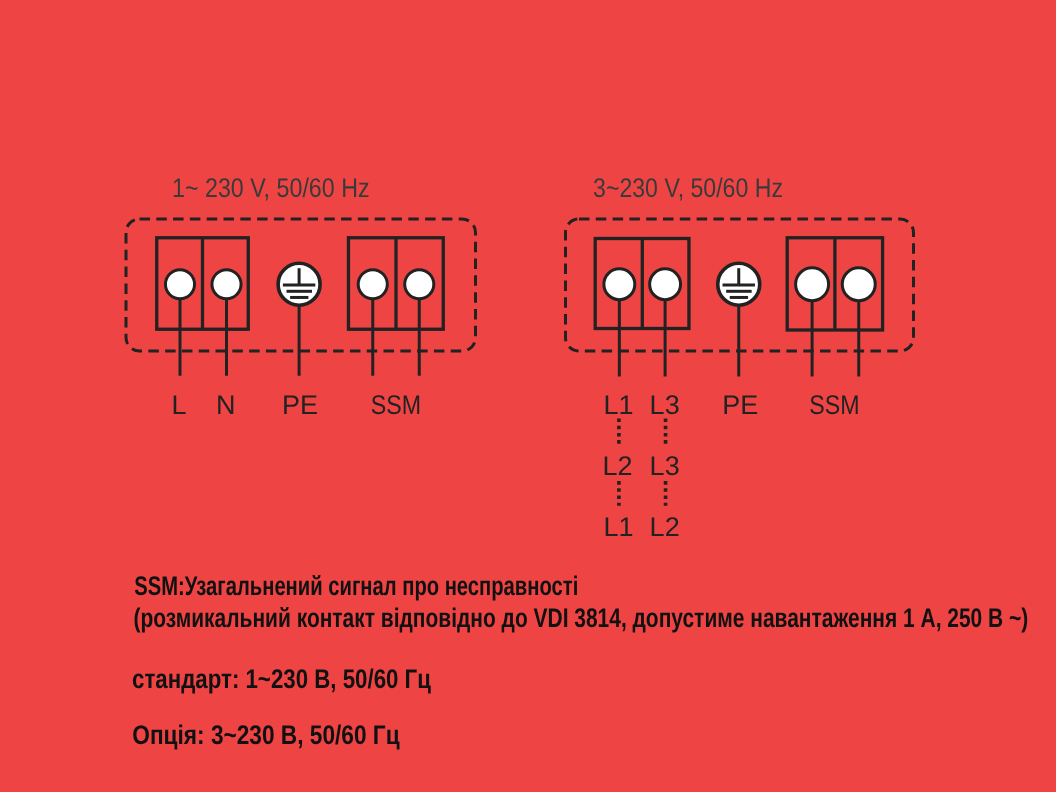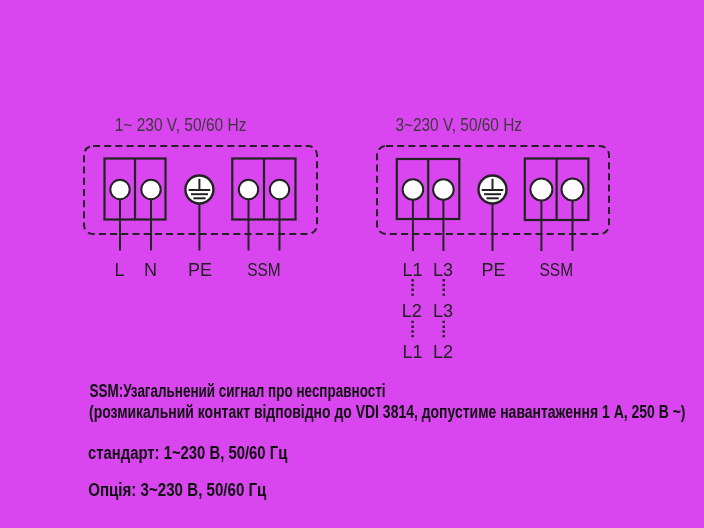--- a/index.html
+++ b/index.html
@@ -1,16 +1,16 @@
 <!DOCTYPE html>
 <html><head>
 <meta charset="utf-8">
 <style>
   html,body{margin:0;padding:0;background:#ffffff;}
-  #page{position:relative;width:704px;height:528px;background:#d946ef;overflow:hidden;}
+  #page{position:relative;width:704px;height:528px;background:#ef4444;overflow:hidden;}
   svg text{font-family:"Liberation Sans",sans-serif;}
 </style>
 </head>
 <body>
 <div id="page">
 <svg width="704" height="528" viewBox="0 0 704 528" xmlns="http://www.w3.org/2000/svg">
 
   <text x="114.7" y="131.2" font-size="18" fill="#3a3a3a" textLength="131.7" lengthAdjust="spacingAndGlyphs">1~ 230 V, 50/60 Hz</text>
 
   <rect x="84" y="146" width="233" height="88" rx="9" fill="none" stroke="#222" stroke-width="2" stroke-dasharray="7 4.2"></rect>

